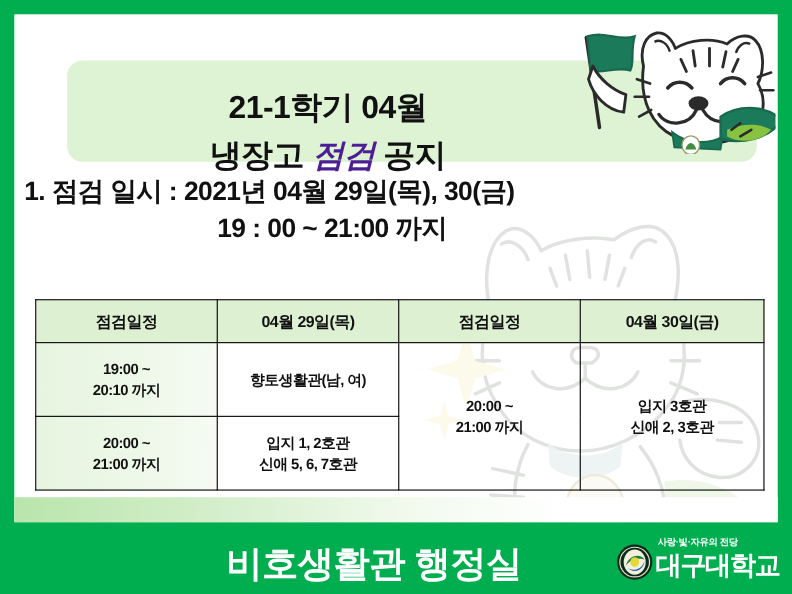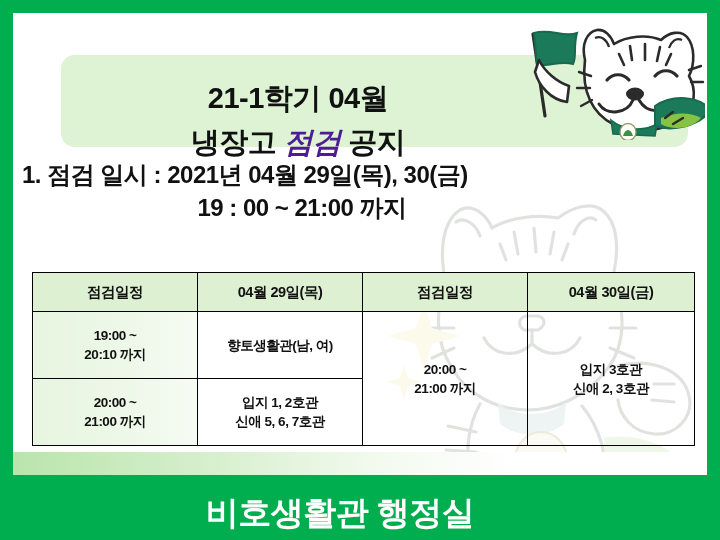--- a/index.html
+++ b/index.html
@@ -395,14 +395,28 @@
           <div>입지 1, 2호관</div>
           <div>신애 5, 6, 7호관</div>
         </td>
       </tr>
     </tbody>
   </table>
 
   <div class="footer"></div>
   <div class="footer-title">비호생활관 행정실</div>
 
+  <div class="uni-logo-wrap">
+    <div class="uni-emblem">
+      <svg viewBox="0 0 34 34" width="34" height="34" aria-hidden="true">
+        <ellipse cx="17" cy="17" rx="16" ry="16" fill="#0a2a1a"></ellipse>
+        <ellipse cx="17" cy="17" rx="13.5" ry="13.5" fill="none" stroke="#e8e4c8" stroke-width="1.1"></ellipse>
+        <ellipse cx="17" cy="17" rx="10" ry="11.5" fill="#f2efdc"></ellipse>
+        <path d="M9 20 C12 10 23 9 26 15 C22 13 14 14 9 20 Z" fill="#1e7a3c"></path>
+        <path d="M9 21 C14 26 23 25 26 16 C25 24 17 29 9 21 Z" fill="#1b5fae"></path>
+        <ellipse cx="17" cy="17" rx="4" ry="4.5" fill="#e4d93a"></ellipse>
+      </svg>
+    </div>
+    <div class="uni-tagline">사랑·빛·자유의 전당</div>
+    <div class="uni-name">대구대학교</div>
+  </div>
 
 </div>
 
 </body></html>

